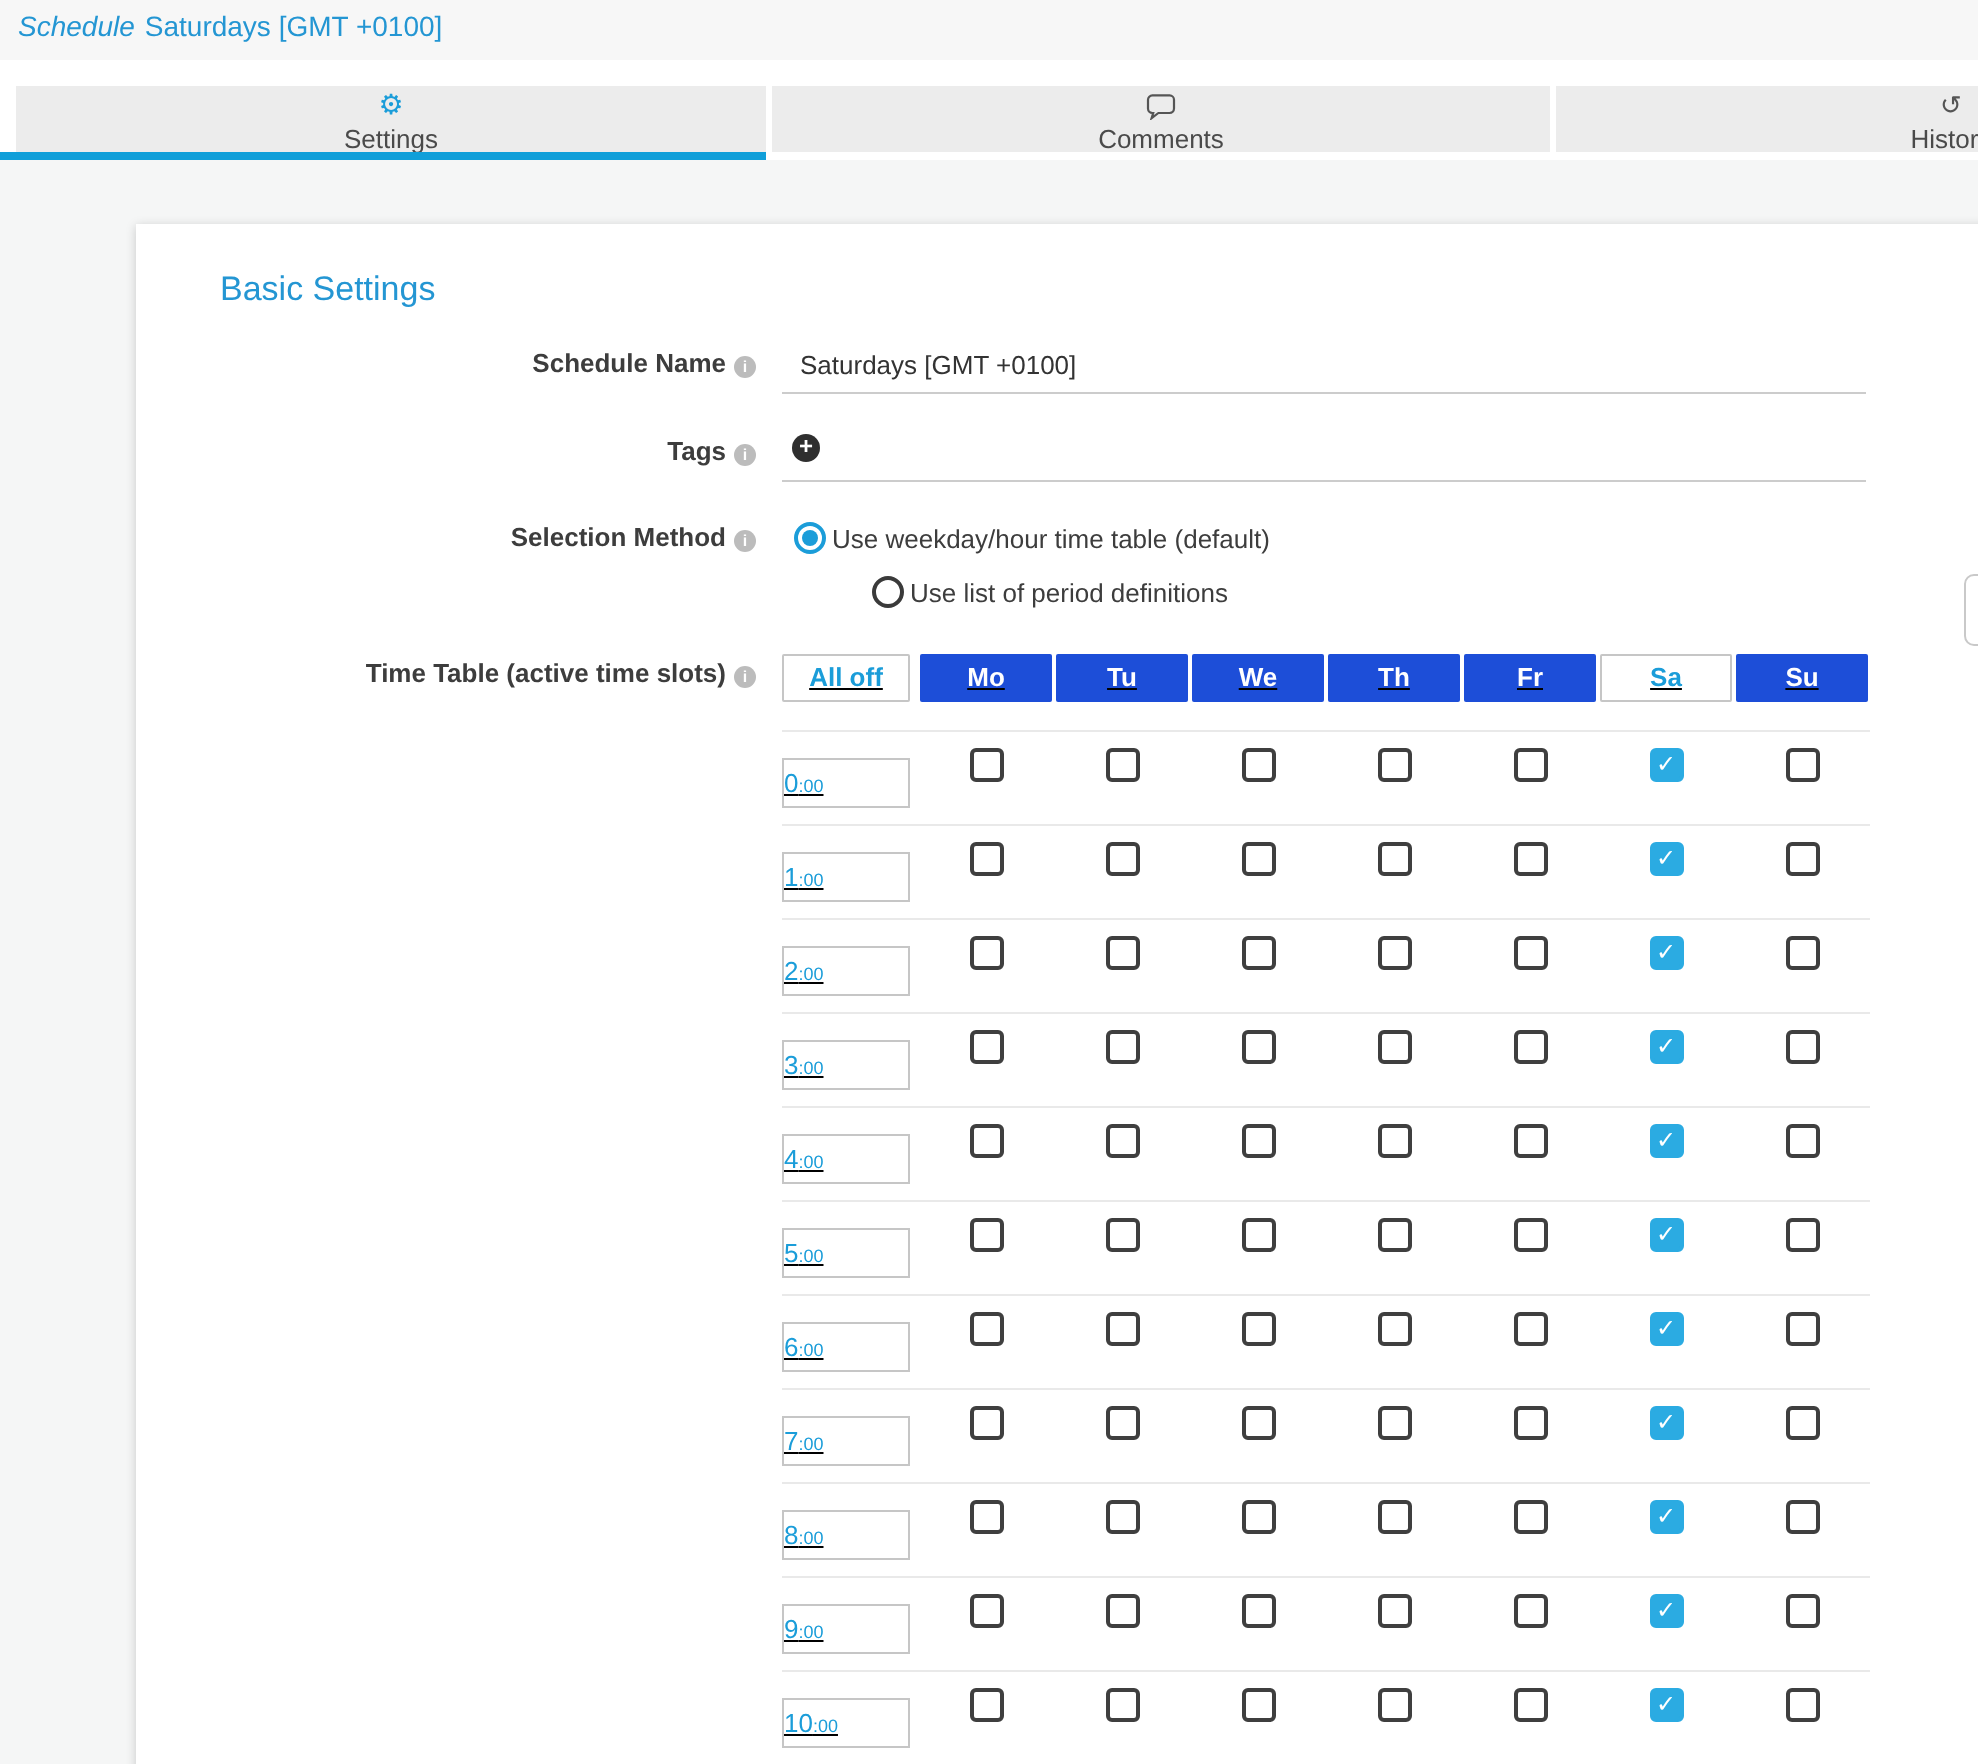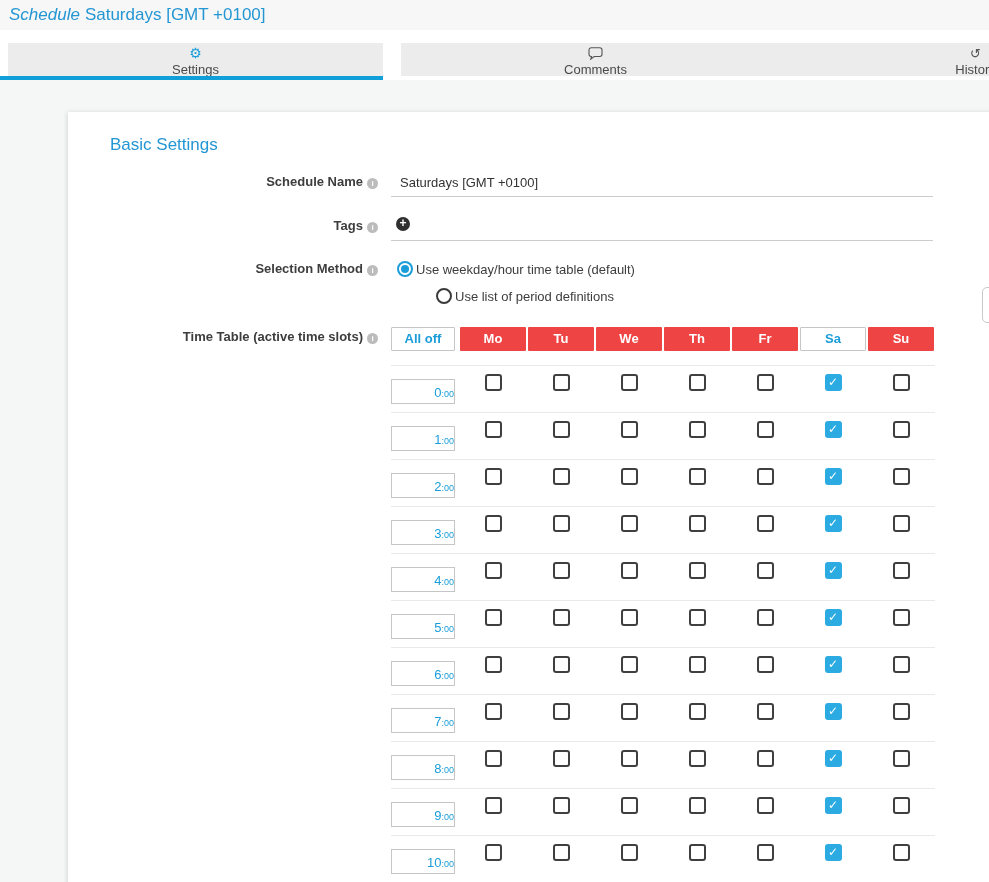--- a/index.html
+++ b/index.html
@@ -2,28 +2,28 @@
 <html><head>
 <meta charset="utf-8">
 <style>
   * { margin:0; padding:0; box-sizing:border-box; }
   html,body { background:#ffffff; }
   body { font-family:"Liberation Sans", sans-serif; }
   .page { position:relative; width:989px; height:882px; overflow:hidden; background:#ffffff; }
 
   
   .titlebar { position:absolute; left:0; top:0; width:100%; height:30px; background:#f7f7f7; }
-  .titlebar .t-wrap { position:absolute; left:9px; top:5px; font-size:17px; color:#2496d3; }
+  .titlebar .t-wrap { position:absolute; left:9px; top:5px; font-size:14px; color:#2496d3; }
   .t-prefix { font-style:italic; margin-right:5px; }
 
   
   .tabbar { position:absolute; left:0; top:43px; width:100%; height:37px; }
   .tab { position:absolute; top:0; height:33px; background:#ececec; text-align:center; cursor:pointer; }
   .tab-settings { left:8px;   width:375px; }
-  .tab-comments { left:386px; width:389px;margin-left:15px; }
+  .tab-comments { left:386px; width:389px; }
   .tab-history  { left:778px; width:395px; }
   .tab-icon { display:block; height:13px; margin-top:4px; font-size:13px; line-height:13px; color:#555;
               font-family:"DejaVu Sans", sans-serif; }
   .tab-icon svg { vertical-align:top; }
   .tab-settings .tab-icon { color:#1b9dd9; font-size:14px; }
   .tab-label { display:block; margin-top:2px; font-size:13px; color:#4a4a4a; }
   .tab-underline { position:absolute; left:0; top:33px; width:383px; height:4px; background:#109fd9; }
 
   
   .content-bg { position:absolute; left:0; top:80px; width:100%; height:802px; background:#f5f6f6; }
@@ -59,32 +59,32 @@
   .radio-1 { top:261px; }
   .radio-2 { top:288px;padding-left:39px; }
   .radio { width:16px; height:16px; border-radius:50%; border:2px solid #3a3a3a; background:#fff;
            position:relative; cursor:pointer; flex:0 0 16px; }
   .radio.sel { border-color:#1b9dd9; }
   .radio.sel::after { content:""; position:absolute; left:2px; top:2px; width:8px; height:8px;
                       border-radius:50%; background:#1b9dd9; }
   .radiolbl { font-size:13px; color:#3d3d3d; }
 
   
-  .timetable { position:absolute; left:391px; top:327px; width:544px; z-index:2; }
+  .timetable { position:absolute; left:391px; top:327px; width:544px; z-index:2;text-decoration:underline; }
   .tt-header { display:grid; grid-template-columns:repeat(8,68px); height:24px; }
   .daybtn { width:66px; height:24px; justify-self:center; font-size:13px; font-weight:bold;
             line-height:22px; text-align:center; cursor:pointer; border-radius:1px; }
-  .daybtn.filled { background:#ef4444; color:#ffffff; border:none; line-height:24px; }
+  .daybtn.filled { background:#1d4ed8; color:#ffffff; border:none; line-height:24px; }
   .daybtn.outline { background:#ffffff; color:#1b9dd9; border:1px solid #c6c6c6; }
   .alloff { width:64px; justify-self:start; }
   .tt-body { margin-top:14px; }
   .trow { display:grid; grid-template-columns:repeat(8,68px); height:47px; border-top:1px solid #e9e9e9;
           align-items:start; }
   .timebtn { width:64px; height:25px; margin-top:13px; background:#fff; border:1px solid #c6c6c6;
-             color:#1b9dd9; text-align:right; line-height:23px; cursor:pointer; }
+             color:#1b9dd9; text-align:left; line-height:23px; cursor:pointer; }
   .timebtn .hour { font-size:13px; }
   .timebtn .suffix { font-size:9px; }
   .cb { width:17px; height:17px; margin-top:8px; justify-self:center; border:2px solid #3f3f3f;
         border-radius:3px; background:#fff; cursor:pointer; position:relative; }
   .cb.on { border-color:#2babe2; background:#2babe2; }
   .cb.on::after { content:"\2713"; position:absolute; left:0; top:0; width:13px; height:13px;
                   color:#fff; font-size:12px; font-weight:bold; line-height:13px; text-align:center;
                   font-family:"DejaVu Sans", sans-serif; }
 
   

